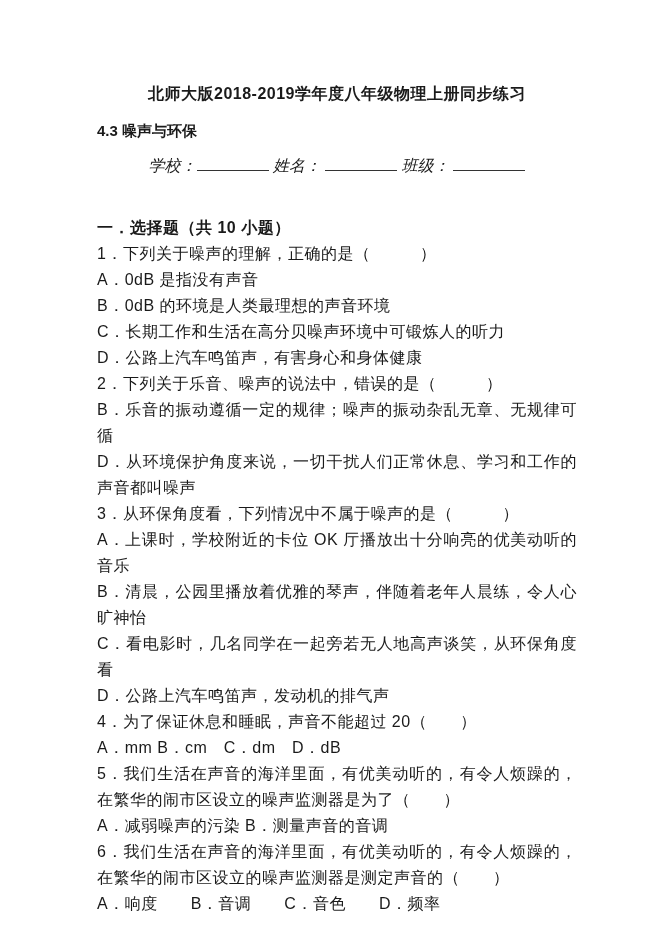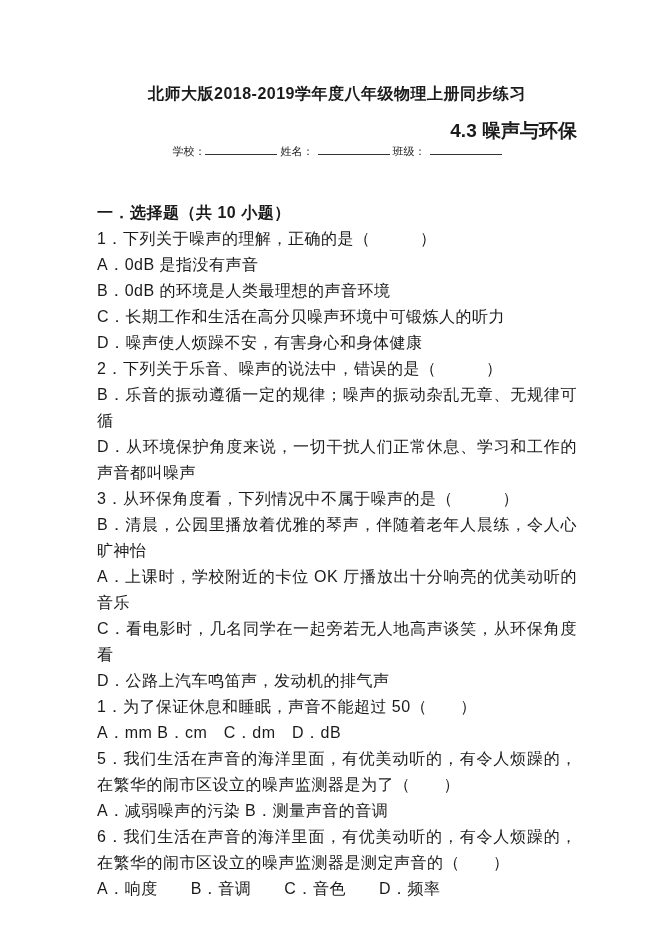--- a/index.html
+++ b/index.html
@@ -21,30 +21,32 @@
   .title {
     margin: 0;
     font-size: 16px;
     font-weight: bold;
     text-align: center;
     line-height: 20px;
     letter-spacing: 0.5px;
   }
   .subtitle {
     margin: 17px 0 0 0;
-    font-size: 19px;
+    font-size: 15px;
     font-weight: bold;
-    text-align: right;
+    text-align: left;
     line-height: 19px;
   }
   .info-line {
-    font-size: 11px;
+    margin-top: 16px;
+    font-size: 16px;
     text-align: center;
     line-height: 18px;
     white-space: nowrap;
+    font-style: italic;
   }
   .blank {
     display: inline-block;
     width: 72px;
     height: 14px;
     border-bottom: 1px solid #333333;
     vertical-align: baseline;
   }
   .blank.gap { margin-left: 4px; }
   .body-text {
@@ -79,33 +81,33 @@
   </div>
 
   <div class="body-text">
 
     <p class="section-heading">一．选择题（共 10 小题）</p>
 
     <p class="line">1．下列关于噪声的理解，正确的是（　　　）</p>
     <p class="line">A．0dB 是指没有声音</p>
     <p class="line">B．0dB 的环境是人类最理想的声音环境</p>
     <p class="line">C．长期工作和生活在高分贝噪声环境中可锻炼人的听力</p>
-    <p class="line">D．噪声使人烦躁不安，有害身心和身体健康</p>
+    <p class="line">D．公路上汽车鸣笛声，有害身心和身体健康</p>
 
     <p class="line">2．下列关于乐音、噪声的说法中，错误的是（　　　）</p>
     <p class="line">B．乐音的振动遵循一定的规律；噪声的振动杂乱无章、无规律可循</p>
     <p class="line">D．从环境保护角度来说，一切干扰人们正常休息、学习和工作的声音都叫噪声</p>
 
     <p class="line">3．从环保角度看，下列情况中不属于噪声的是（　　　）</p>
+    <p class="line">A．上课时，学校附近的卡位 OK 厅播放出十分响亮的优美动听的音乐</p>
     <p class="line">B．清晨，公园里播放着优雅的琴声，伴随着老年人晨练，令人心旷神怡</p>
-    <p class="line">A．上课时，学校附近的卡位 OK 厅播放出十分响亮的优美动听的音乐</p>
     <p class="line">C．看电影时，几名同学在一起旁若无人地高声谈笑，从环保角度看</p>
     <p class="line">D．公路上汽车鸣笛声，发动机的排气声</p>
 
-    <p class="line">1．为了保证休息和睡眠，声音不能超过 50（　　）</p>
+    <p class="line">4．为了保证休息和睡眠，声音不能超过 20（　　）</p>
     <p class="line">A．mm B．cm　C．dm　D．dB</p>
 
     <p class="line">5．我们生活在声音的海洋里面，有优美动听的，有令人烦躁的，在繁华的闹市区设立的噪声监测器是为了（　　）</p>
     <p class="line">A．减弱噪声的污染 B．测量声音的音调</p>
 
     <p class="line">6．我们生活在声音的海洋里面，有优美动听的，有令人烦躁的，在繁华的闹市区设立的噪声监测器是测定声音的（　　）</p>
     <p class="line">A．响度　　B．音调　　C．音色　　D．频率</p>
 
   </div>
 </div>

